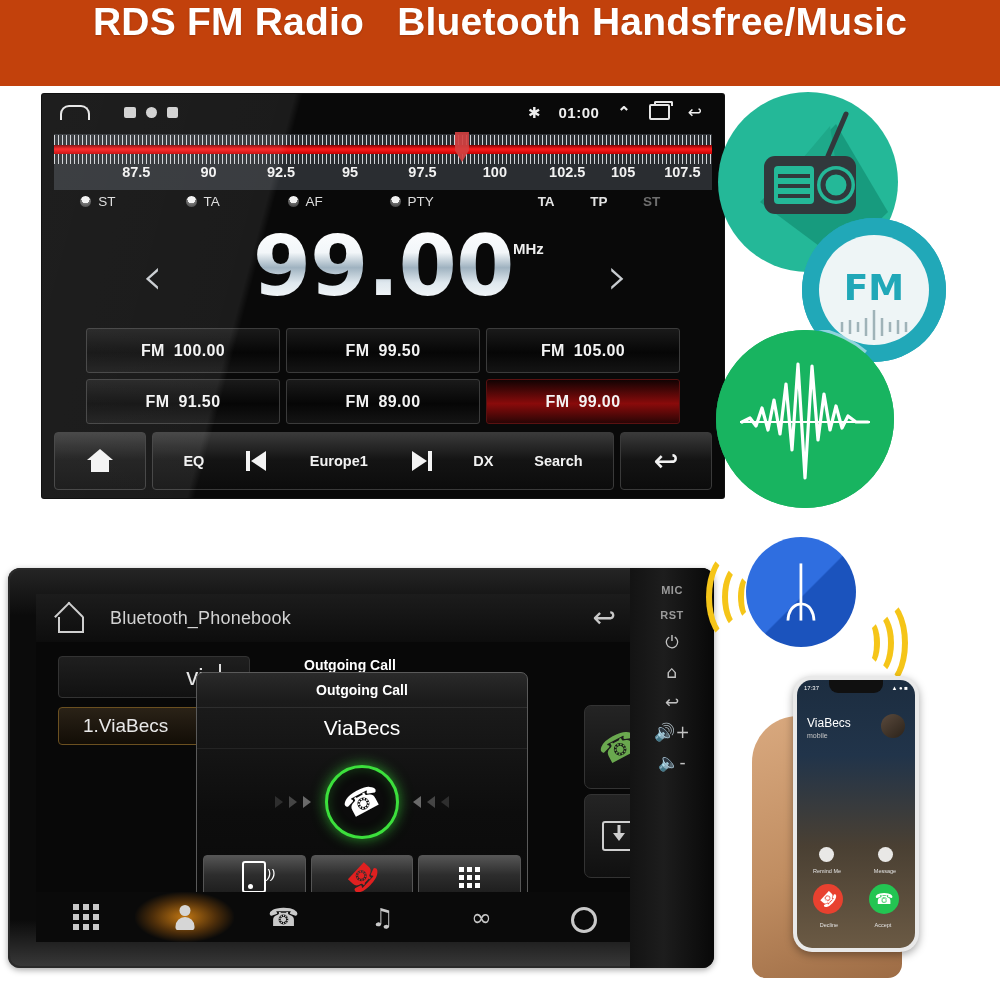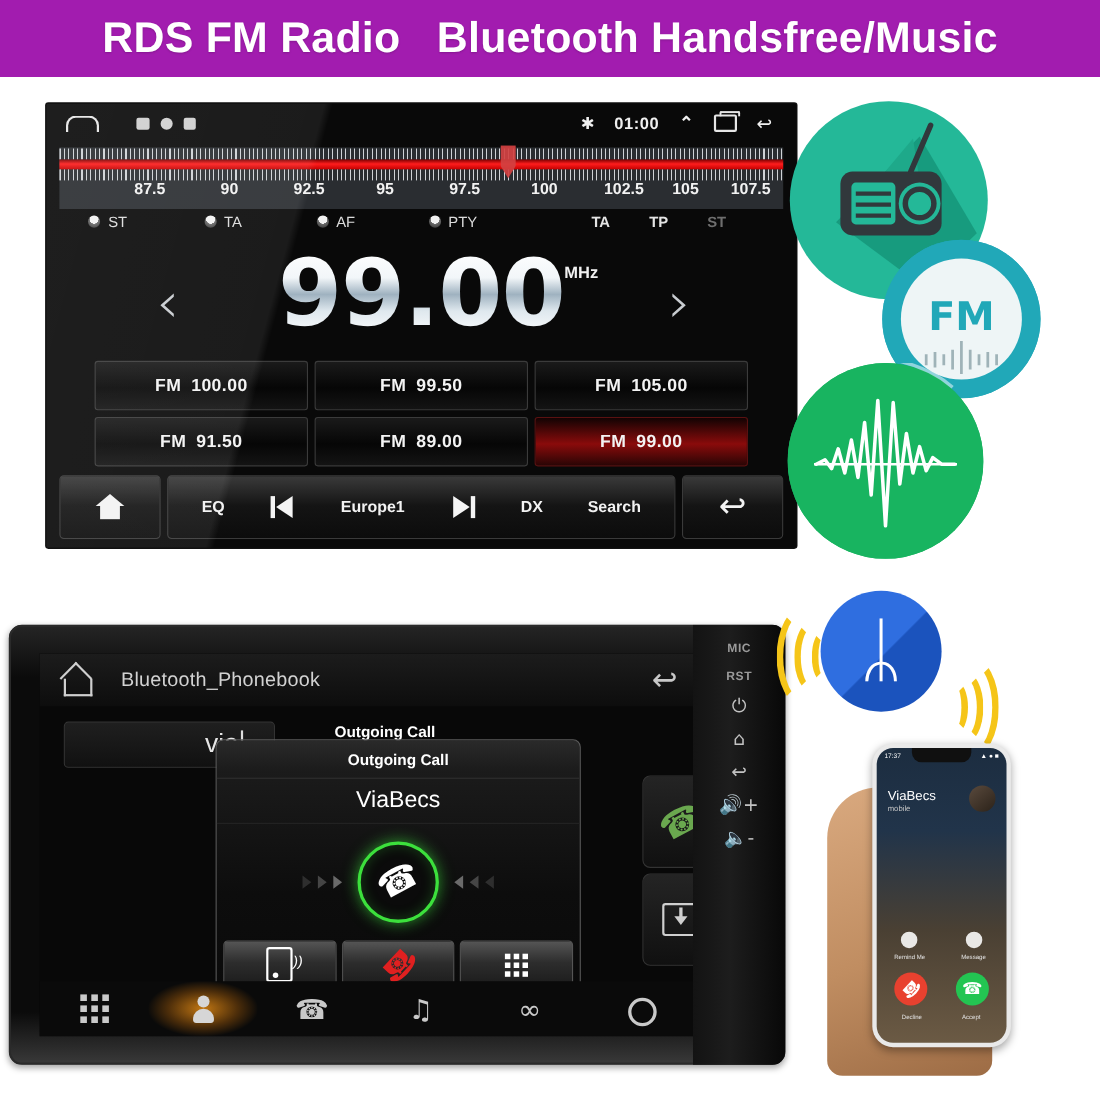--- a/index.html
+++ b/index.html
@@ -4,23 +4,23 @@
 <style>
   html,body{margin:0;padding:0;}
   body{
     width:1000px;height:1000px;overflow:hidden;
     background:#ffffff;
     font-family:"Liberation Sans", sans-serif;
     position:relative;
   }
   
   #banner{
-    position:absolute;left:0;top:0;width:1000px;height:70px;
-    background:#a21caf;
-    display:flex;align-items:center;justify-content:center;
+    position:absolute;left:0;top:0;width:1000px;height:86px;
+    background:#c2410c;
+    display:flex;justify-content:center;
   }
   #banner-text{
     color:#ffffff;font-size:39px;font-weight:bold;letter-spacing:0.2px;
     white-space:pre;text-shadow:0 1px 2px rgba(0,0,0,.18);
     font-family:"Liberation Sans", sans-serif;
   }
 
   
   #radio-unit{
     position:absolute;left:42px;top:94px;width:682px;height:404px;
@@ -538,20 +538,23 @@
       <span class="bt-home-icon"></span>
       <span id="bt-title">Bluetooth_Phonebook</span>
       <span id="bt-header-back">↩</span>
     </div>
 
     <div id="bt-search-field">
       <span id="bt-search-value">via</span>
       <span id="bt-search-caret"></span>
     </div>
 
+    <div id="bt-contact-row">
+      <span id="bt-contact-name">1.ViaBecs</span>
+    </div>
 
     <div id="bt-outgoing-label">Outgoing Call</div>
 
     <div id="call-modal">
       <div id="modal-title">Outgoing Call</div>
       <div id="modal-caller">ViaBecs</div>
       <div id="modal-body">
         <span class="chev-group">
           <i class="chev r dim1"></i>
             <i class="chev r dim2"></i>

